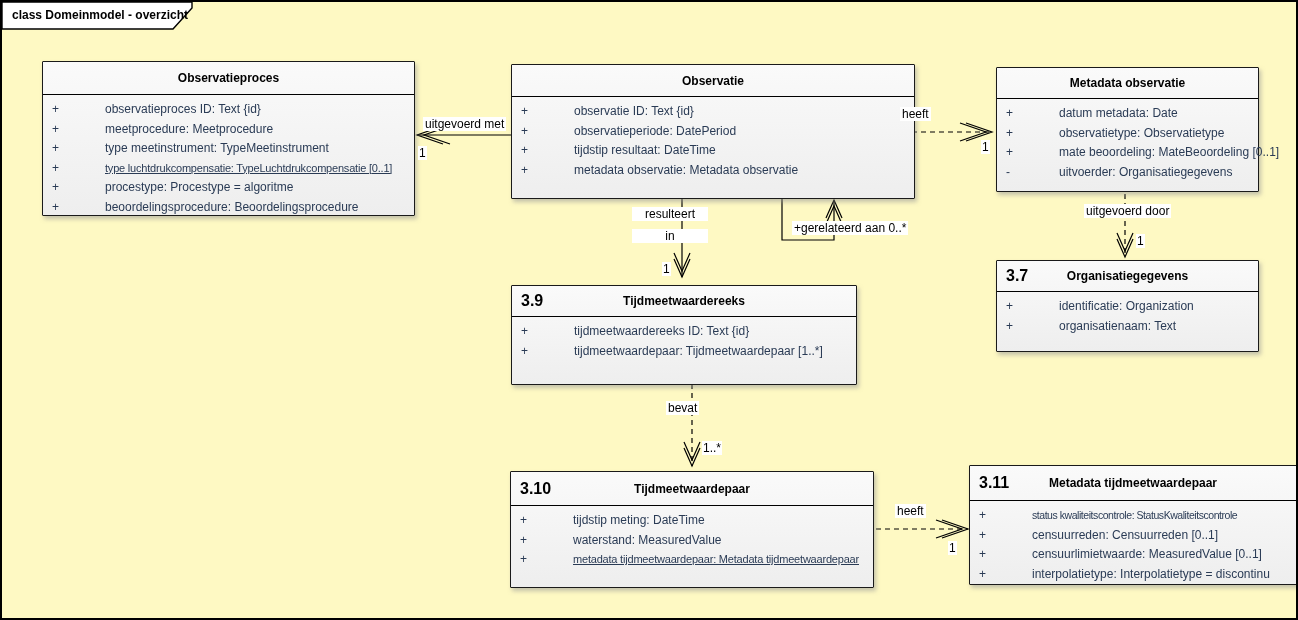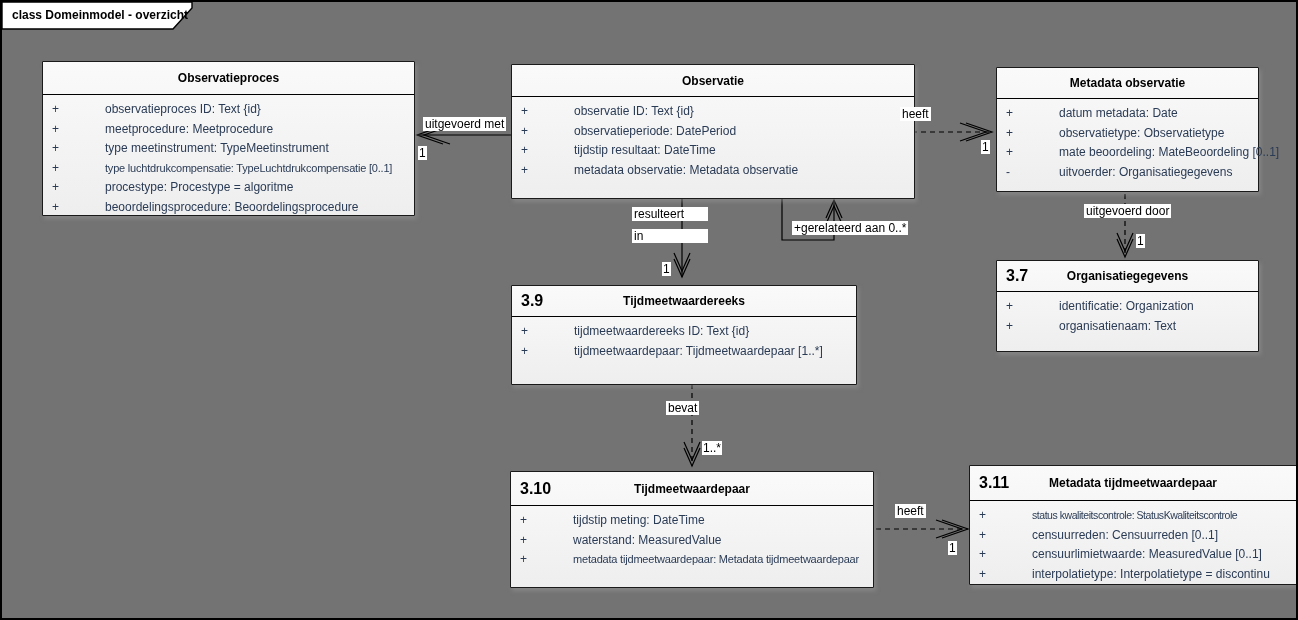--- a/index.html
+++ b/index.html
@@ -1,18 +1,18 @@
 <!DOCTYPE html>
 <html><head>
 <meta charset="utf-8">
 <style>
   html,body{margin:0;padding:0;background:#fff;}
   #frame{
     position:relative;width:1298px;height:620px;box-sizing:border-box;
-    border:2px solid #000;background:#737373;overflow:hidden;
+    border:2px solid #000;background:#fef9c3;overflow:hidden;
     font-family:"Liberation Sans",sans-serif;color:#000;
   }
   
   #tab{position:absolute;left:0;top:0;width:200px;height:32px;}
   #tab svg{position:absolute;left:0;top:0;}
   #tab .tab-title{
     position:absolute;left:10px;top:6px;font-size:12px;font-weight:bold;white-space:nowrap;
   }
   
   .uml-class{
@@ -25,28 +25,28 @@
     position:relative;display:flex;align-items:center;justify-content:center;
     border-bottom:1px solid #000;
   }
   .cls-title{font-size:12px;font-weight:bold;text-align:center;white-space:nowrap;}
   .cls-num{position:absolute;left:9px;top:50%;transform:translateY(-50%);
     font-size:16px;font-weight:bold;}
   .cls-attrs{padding-top:5px;}
   .attr{position:relative;height:19.5px;line-height:19.5px;white-space:nowrap;}
   .attr .vis{position:absolute;left:9px;width:14px;color:#2a3b55;font-size:12px;}
   .attr .atext{position:absolute;left:30px;color:#2a3b55;font-size:12px;margin-left:32px;}
-  .attr .atext.squeeze{font-size:11px;letter-spacing:-0.2px;}
+  .attr .atext.squeeze{font-size:11px;letter-spacing:-0.2px;text-decoration:underline;}
   .attr .atext.squeeze2{font-size:10.5px;letter-spacing:-0.45px;}
   
   #wires{position:absolute;left:0;top:0;pointer-events:none;}
   .clabel{
     position:absolute;font-size:12px;white-space:nowrap;background:#fff;padding:0 2px;
   }
-  .clabel.center{}
+  .clabel.center{text-align:center;}
   .mult{position:absolute;font-size:12px;background:#fff;padding:0 1px;}
 </style>
 </head>
 <body>
 
 <div id="frame">
 
   <svg id="wires" width="1298" height="620" viewBox="0 0 1298 620">
 
     <g stroke="#000" fill="none" stroke-width="1.2">

